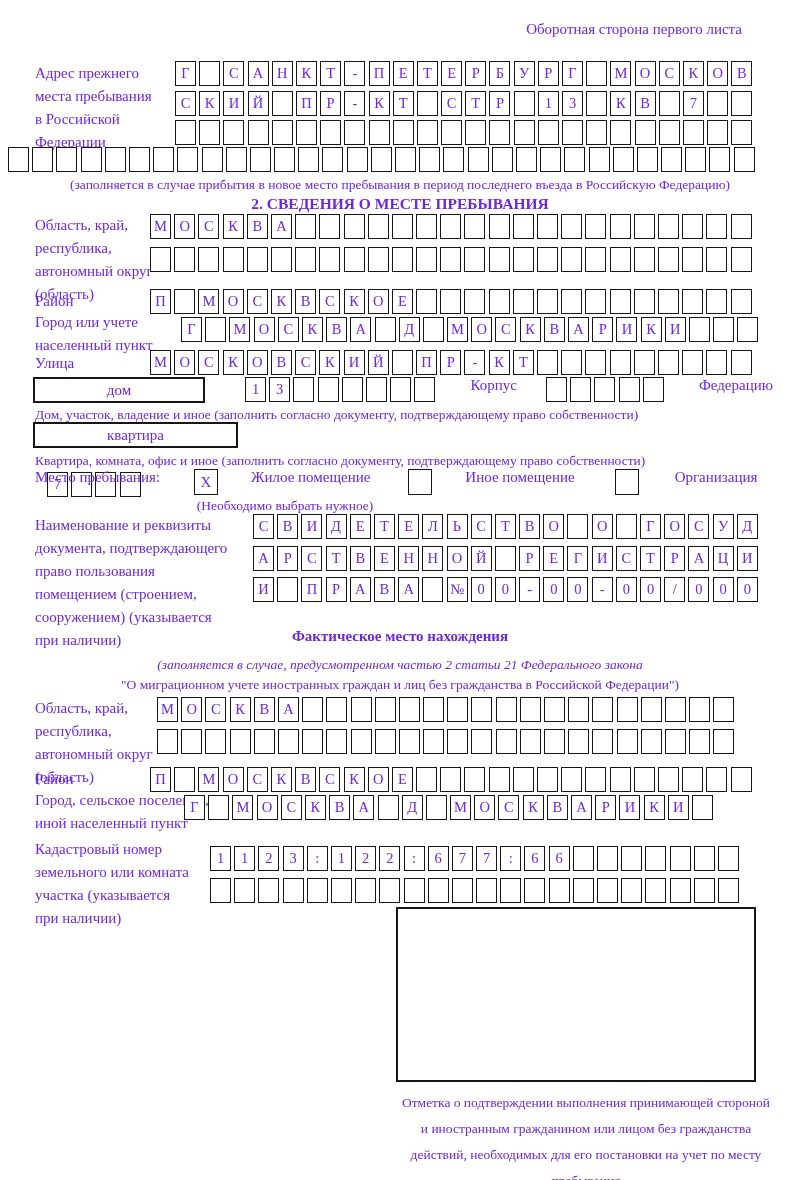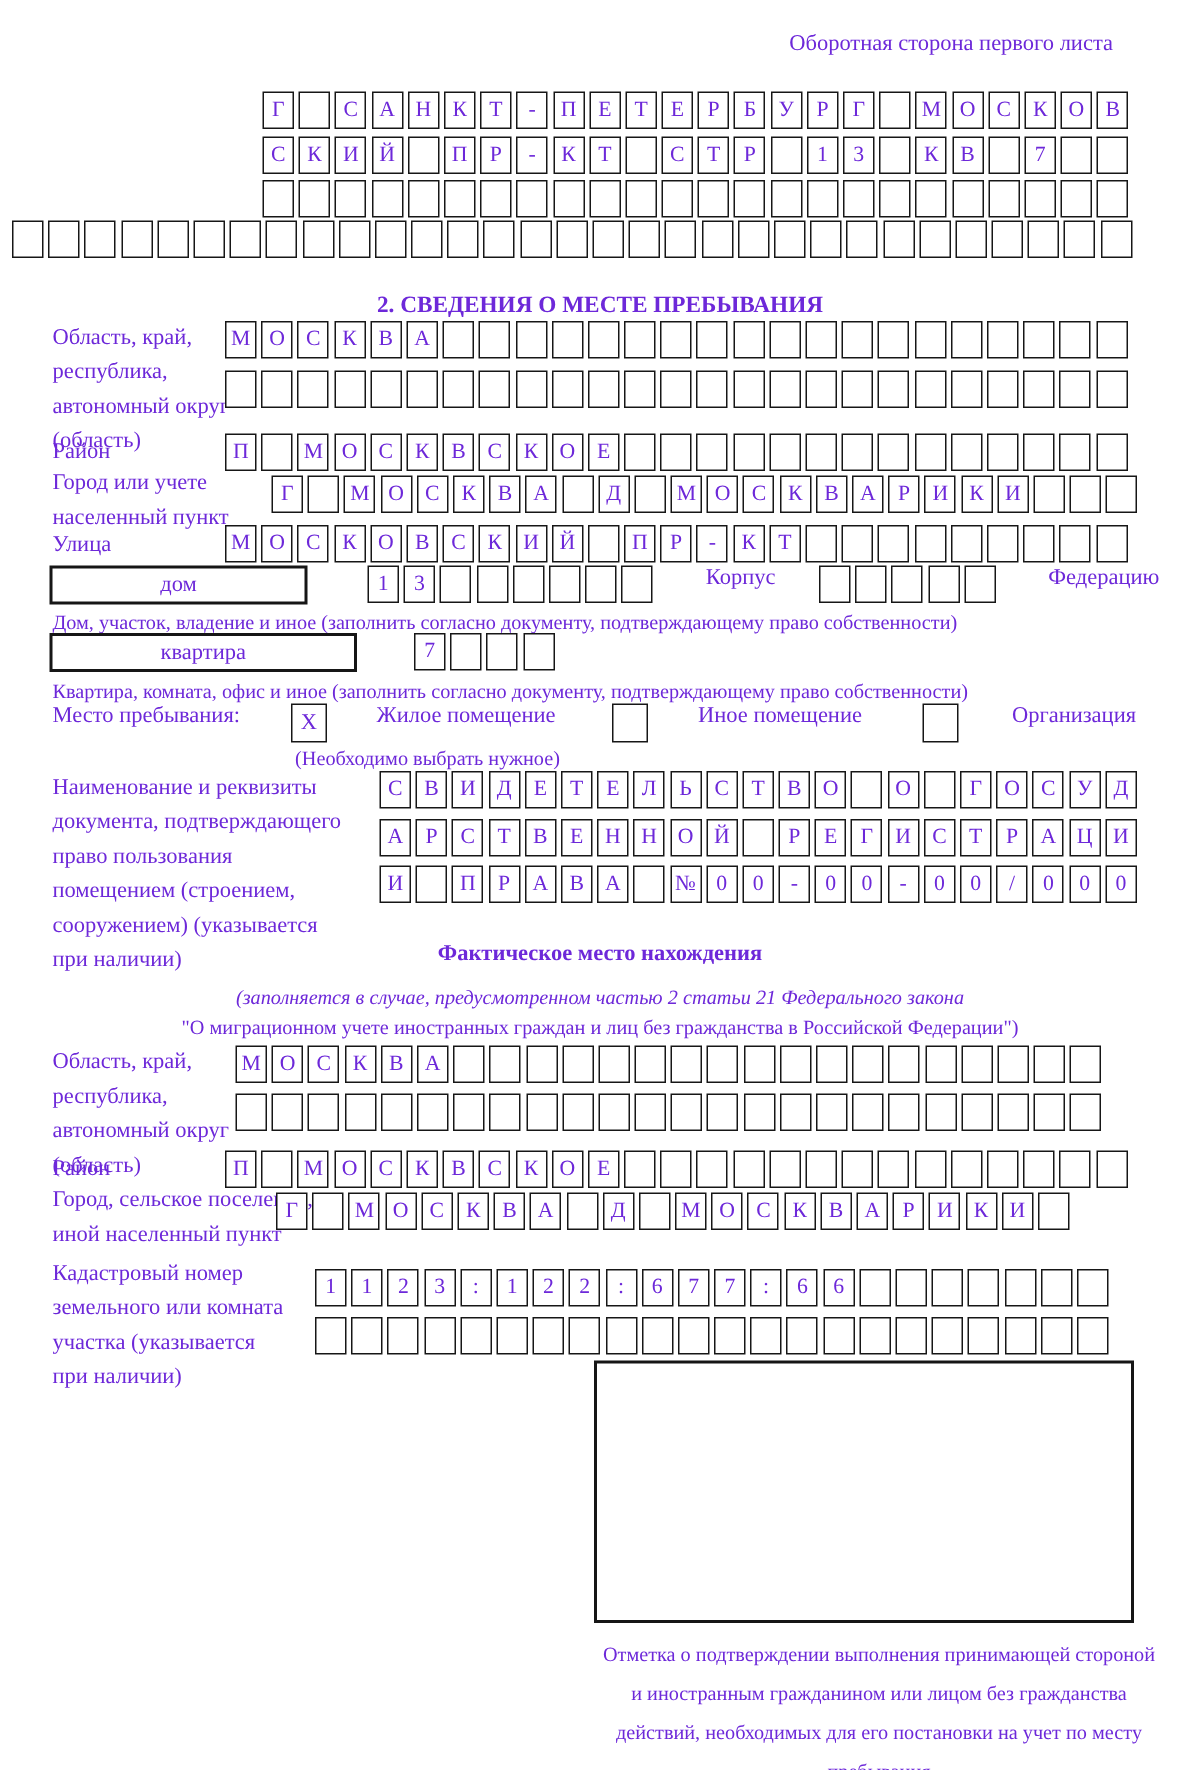--- a/index.html
+++ b/index.html
@@ -33,20 +33,21 @@
   }
   .center{text-align:center;}
 </style>
 </head>
 <body>
 
 <div class="page">
 
   <div class="abs" style="top:21px;right:58px;font-size:15px;">Оборотная сторона первого листа</div>
 
+  <div class="lbl" style="left:35px;top:62px;width:120px;">Адрес прежнего места пребывания в Российской Федерации</div>
   <div class="cellrow" style="left:175px;top:61px;">
       <span class="cell">Г</span>
       <span class="cell"></span>
       <span class="cell">С</span>
       <span class="cell">А</span>
       <span class="cell">Н</span>
       <span class="cell">К</span>
       <span class="cell">Т</span>
       <span class="cell">-</span>
       <span class="cell">П</span>
@@ -144,20 +145,21 @@
       <span class="cell"></span>
       <span class="cell"></span>
       <span class="cell"></span>
       <span class="cell"></span>
       <span class="cell"></span>
       <span class="cell"></span>
       <span class="cell"></span>
       <span class="cell"></span>
       <span class="cell"></span>
     </div>
+  <div class="cap center" style="left:0;top:176px;width:100%;">(заполняется в случае прибытия в новое место пребывания в период последнего въезда в Российскую Федерацию)</div>
 
   <div class="title" style="top:195px;">2. СВЕДЕНИЯ О МЕСТЕ ПРЕБЫВАНИЯ</div>
 
   <div class="lbl" style="left:35px;top:214px;width:118px;">Область, край, республика, автономный округ (область)</div>
   <div class="cellrow" style="left:150px;top:214px;">
       <span class="cell">М</span>
       <span class="cell">О</span>
       <span class="cell">С</span>
       <span class="cell">К</span>
       <span class="cell">В</span>
@@ -319,21 +321,21 @@
     <span class="inline-lbl" style="margin-left:8px;margin-right:5px;">Федерацию</span>
     <div style="display:flex;">
         <span class="cell">1</span>
         <span class="cell"></span>
         <span class="cell"></span>
         <span class="cell"></span>
       </div>
   </div>
   <div class="cap" style="left:35px;top:406px;">Дом, участок, владение и иное (заполнить согласно документу, подтверждающему право собственности)</div>
 
-  <div class="flexrow" style="left:33px;top:422px;">
+  <div class="flexrow" style="left:33px;top:422px;flex-direction:column;">
     <div class="widebox" style="width:205px;">квартира</div>
     <div style="display:flex;margin-left:14px;">
         <span class="cell">7</span>
         <span class="cell"></span>
         <span class="cell"></span>
         <span class="cell"></span>
       </div>
   </div>
   <div class="cap" style="left:35px;top:452px;">Квартира, комната, офис и иное (заполнить согласно документу, подтверждающему право собственности)</div>
 

